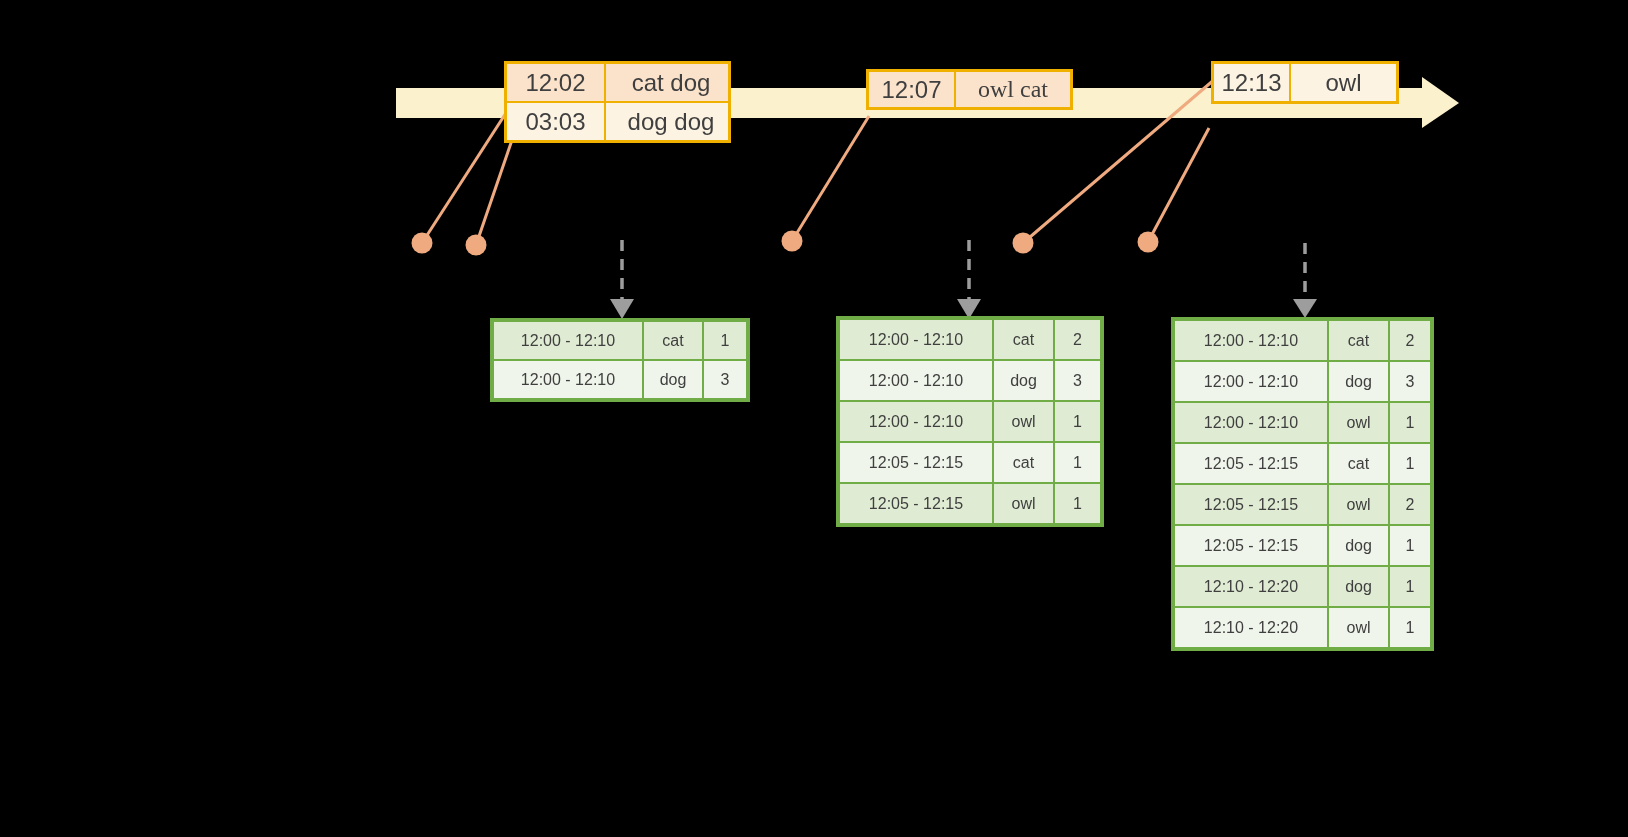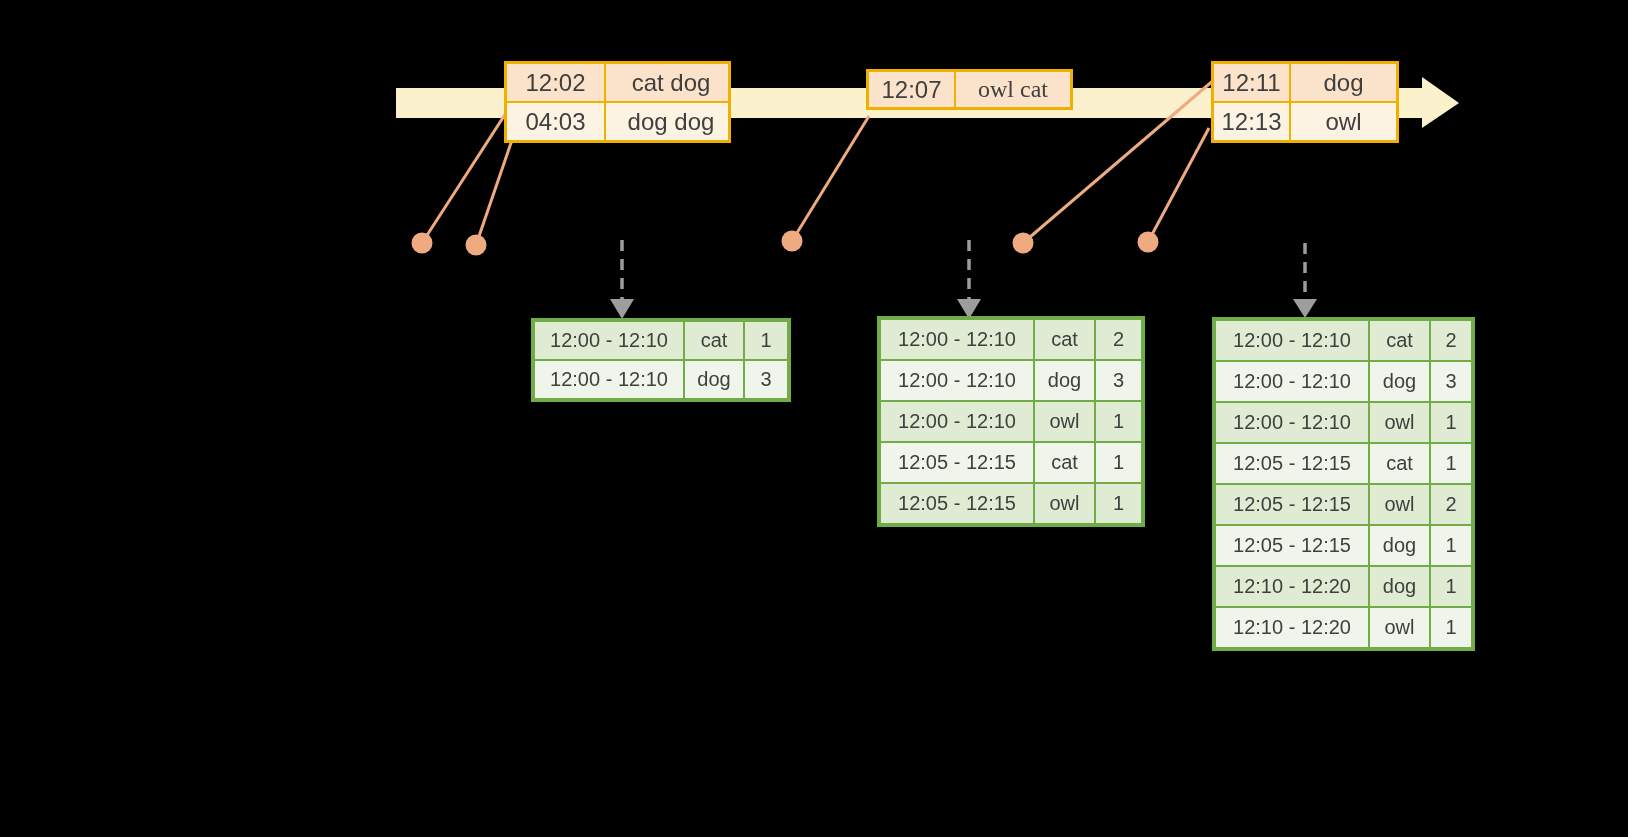--- a/index.html
+++ b/index.html
@@ -33,21 +33,21 @@
   td{text-align:center;vertical-align:middle;overflow:hidden;white-space:nowrap;}
 
   .etable{border:3px solid var(--event-border);font-size:24px;}
   .etable td{border:2.5px solid var(--event-border);}
   .etable tr.r-peach td{background:var(--event-row-peach);}
   .etable tr.r-cream td{background:var(--event-row-cream);}
   #e1{left:504px;top:61px;} #e1 td{height:35px;} #e1 .t{width:95px;} #e1 .w{width:112px;padding-left:9px;}
   #e2{left:866px;top:69px;padding-left:20px;} #e2 td{height:33px;} #e2 .t{width:83px;} #e2 .w{width:112px;font-family:Liberation Serif, serif;}
   #e3{left:1211px;top:61px;} #e3 td{height:35px;} #e3 .t{width:73px;} #e3 .w{width:103px;}
 
-  .gtable{border:4px solid var(--result-border);font-size:20px;margin-left:41px;}
+  .gtable{border:4px solid var(--result-border);font-size:16px;}
   .gtable td{border:2.5px solid var(--result-border);}
   .gtable tr.r-dark td{background:var(--result-row-dark);}
   .gtable tr.r-light td{background:var(--result-row-light);}
   #g1{left:490px;top:318px;} #g1 td{height:35px;} #g1 .win{width:146px;} #g1 .wd{width:56px;} #g1 .ct{width:40px;}
   #g2{left:836px;top:316px;} #g2 td{height:37px;} #g2 .win{width:150px;} #g2 .wd{width:57px;} #g2 .ct{width:43px;}
   #g3{left:1171px;top:317px;} #g3 td{height:37px;} #g3 .win{width:150px;} #g3 .wd{width:57px;} #g3 .ct{width:38px;}
 </style>
 </head>
 <body>
 
@@ -78,41 +78,37 @@
     <polygon class="trig-head" points="1293,299 1317,299 1305,318"></polygon>
   </svg>
 
   <table class="etable" id="e1">
     <tbody>
         <tr class="r-peach">
       <td class="t">12:02</td>
       <td class="w">cat dog</td>
     </tr>
     <tr class="r-cream">
-      <td class="t">04:03</td>
+      <td class="t">03:03</td>
       <td class="w">dog dog</td>
     </tr>
   </tbody>
     </table>
 
   <table class="etable" id="e2">
     <tbody>
         <tr class="r-peach">
       <td class="t">12:07</td>
       <td class="w">owl cat</td>
     </tr>
   </tbody>
     </table>
 
   <table class="etable" id="e3">
     <tbody>
-        <tr class="r-peach">
-      <td class="t">12:11</td>
-      <td class="w">dog</td>
-    </tr>
     <tr class="r-cream">
       <td class="t">12:13</td>
       <td class="w">owl</td>
     </tr>
   </tbody>
     </table>
 
   <table class="gtable" id="g1">
     <tbody>
         <tr class="r-dark">

